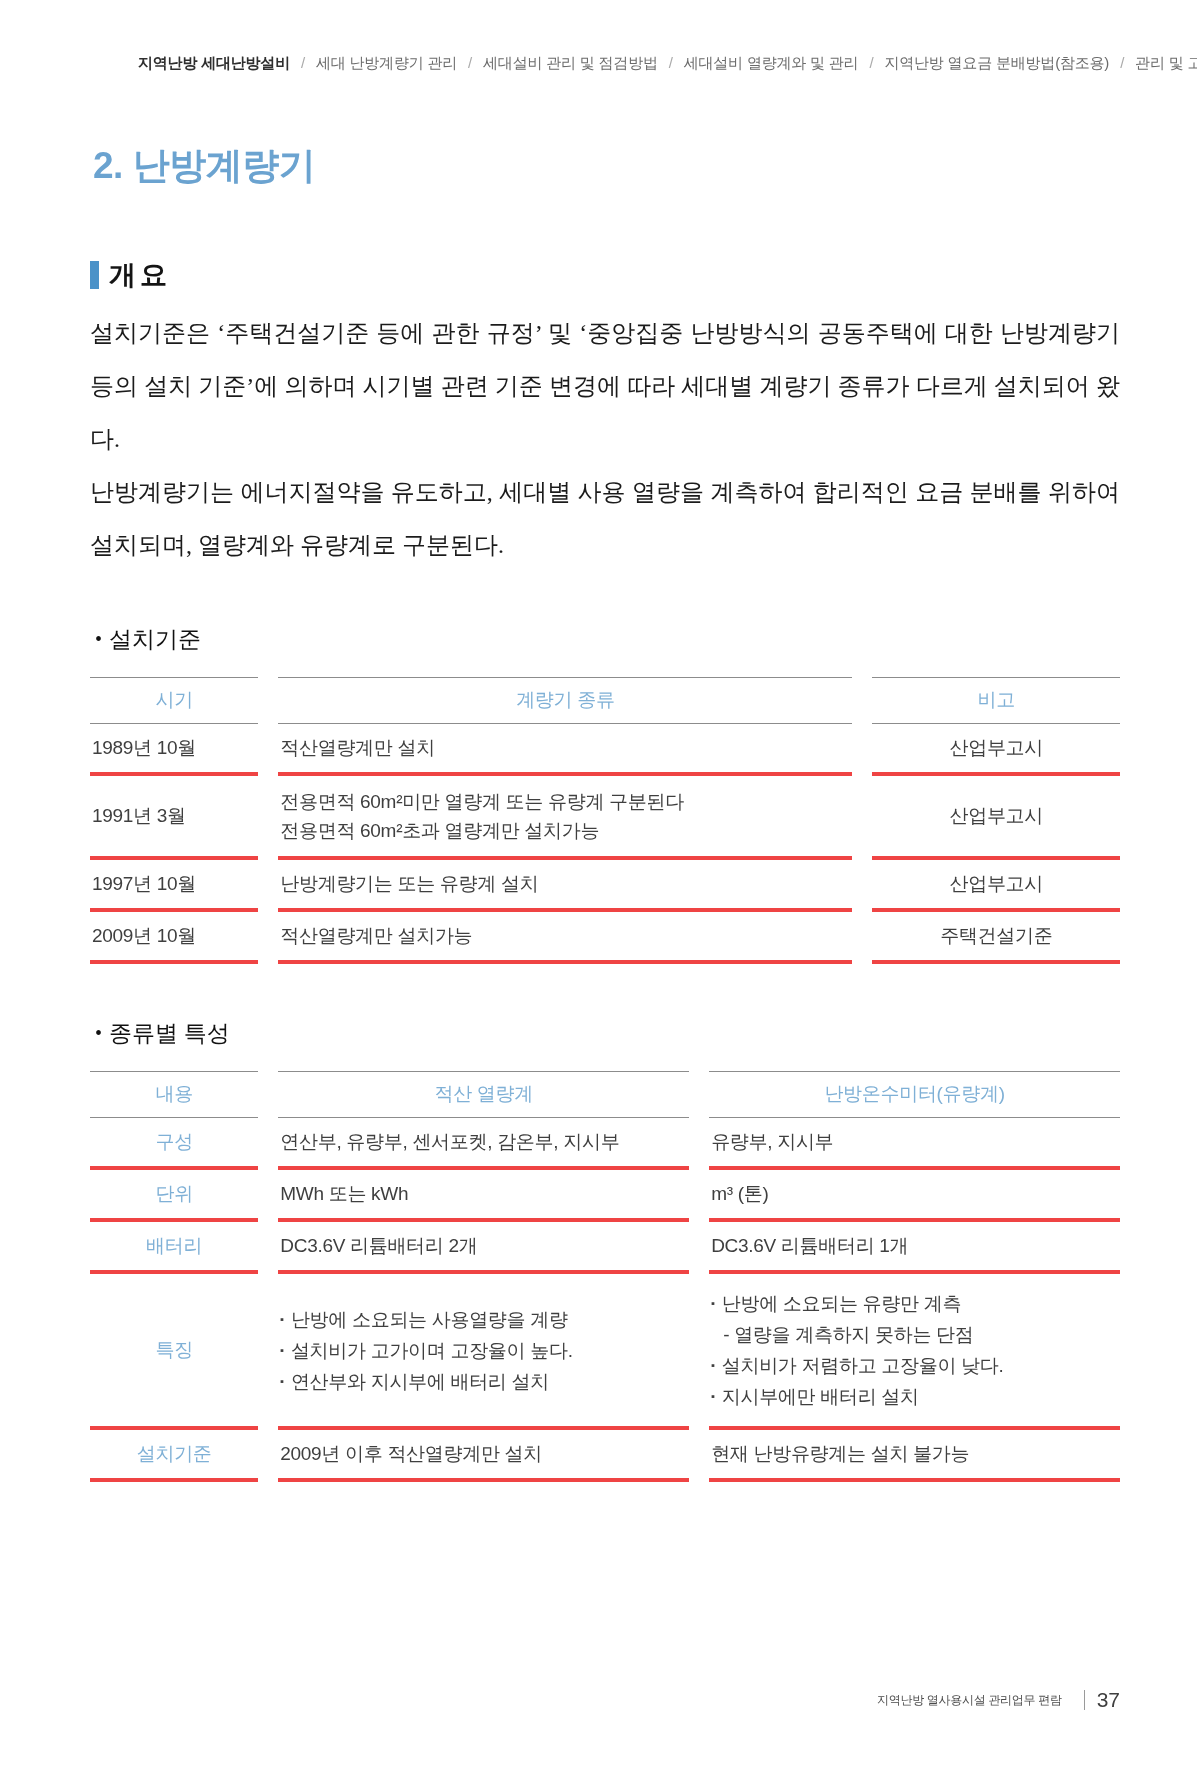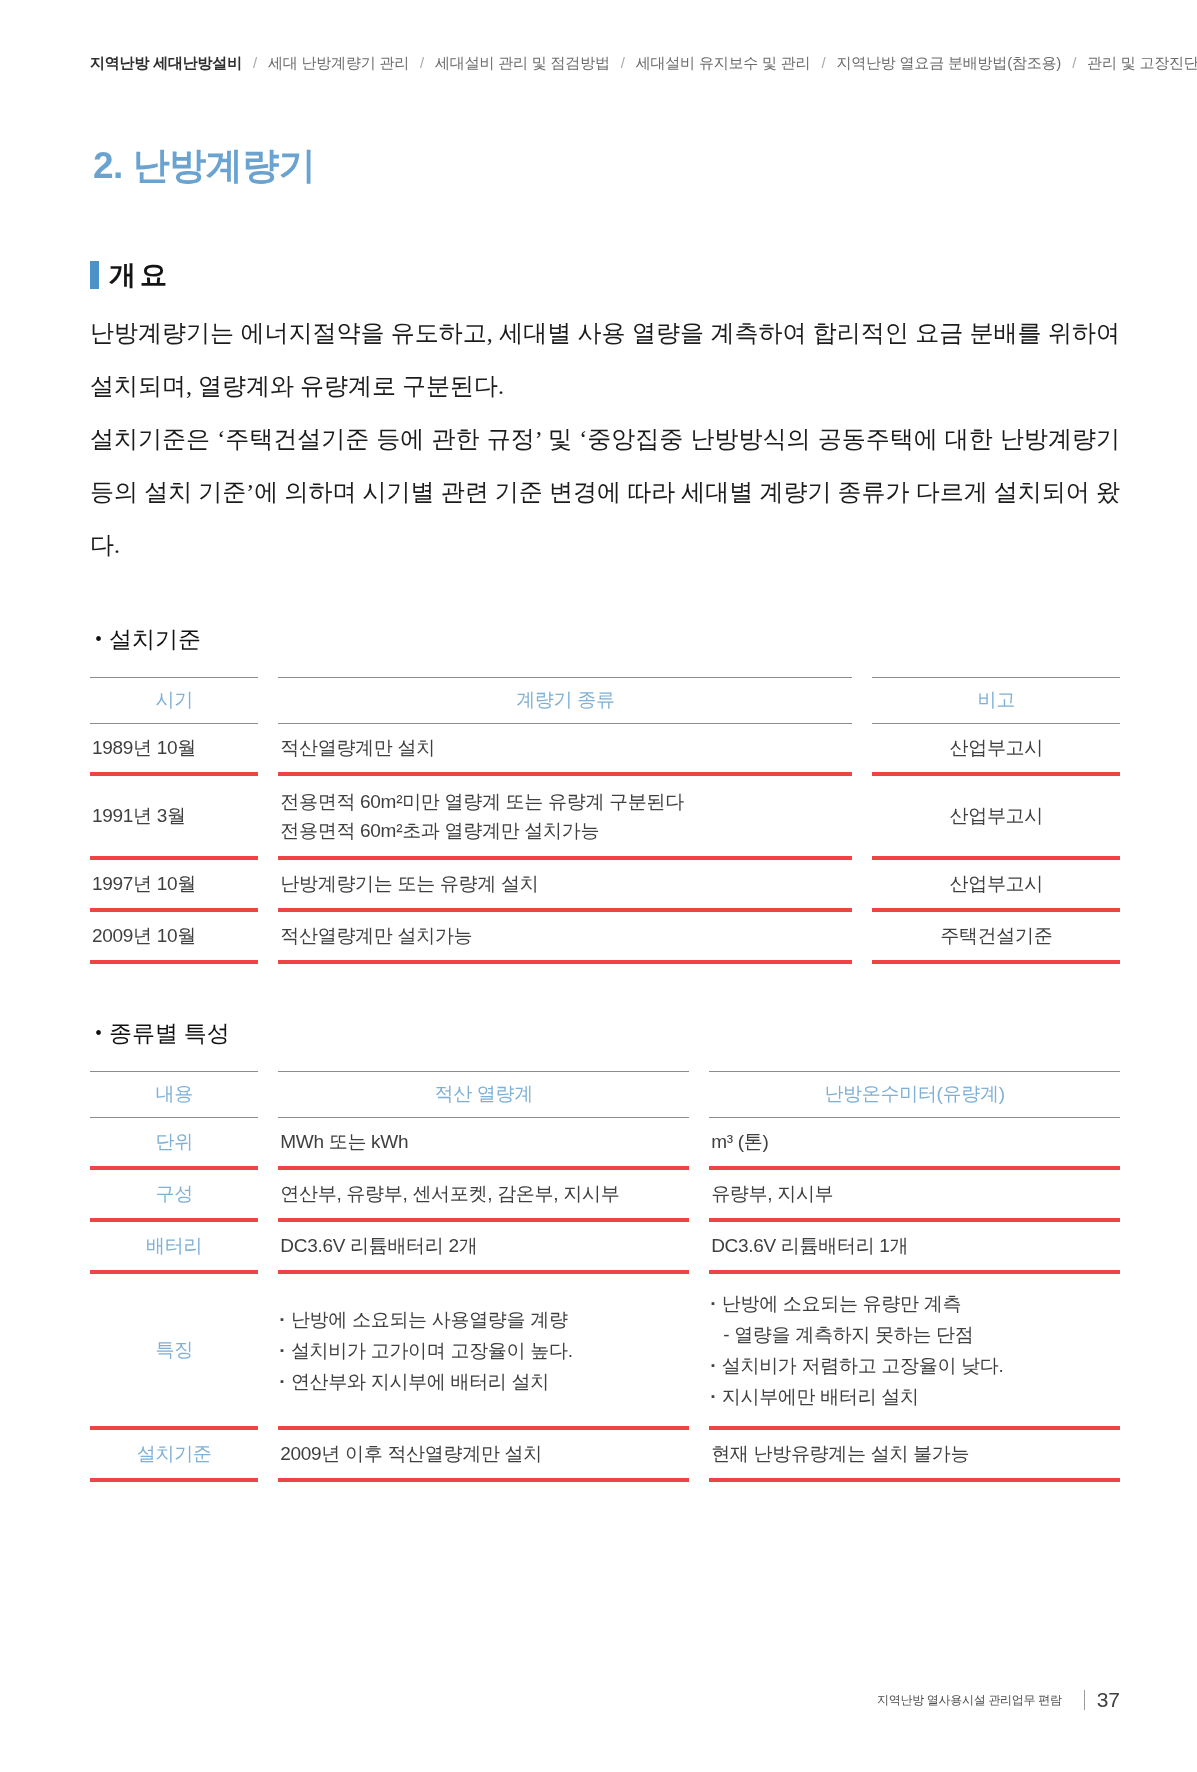--- a/index.html
+++ b/index.html
@@ -17,21 +17,21 @@
   
   .breadcrumb {
     padding-top: 54px;
     text-align: center;
     font-size: 15px;
     color: #6b6b6b;
     white-space: nowrap;
     letter-spacing: -0.2px;
   }
   .breadcrumb .crumb { color: #6b6b6b; }
-  .breadcrumb .crumb.active { color: #2f2f2f; font-weight: bold; }
+  .breadcrumb .crumb.active { color: #2f2f2f; font-weight: bold; margin-left: 48px; }
   .breadcrumb .sep { color: #aaaaaa; padding: 0 11px; }
 
   
   .doc-title {
     margin-top: 68px;
     margin-left: 3px;
     font-size: 37px;
     font-weight: bold;
     color: #6ba3d0;
     letter-spacing: -0.5px;
@@ -126,33 +126,33 @@
   .footer .divider { width: 1px; height: 20px; background: #9a9a9a; margin: 0 12px 0 22px; }
   .footer .pageno { font-size: 21px; color: #3f3f3f; }
 </style>
 </head>
 <body>
 
 <div class="page">
   <div class="content">
 
     <div class="breadcrumb">
-      <span class="crumb active">지역난방 세대난방설비</span><span class="sep">/</span><span class="crumb">세대 난방계량기 관리</span><span class="sep">/</span><span class="crumb">세대설비 관리 및 점검방법</span><span class="sep">/</span><span class="crumb">세대설비 유지보수 및 관리</span><span class="sep">/</span><span class="crumb">지역난방 열요금 분배방법(참조용)</span><span class="sep">/</span><span class="crumb">관리 및 고장진단 사례</span>
+      <span class="crumb active">지역난방 세대난방설비</span><span class="sep">/</span><span class="crumb">세대 난방계량기 관리</span><span class="sep">/</span><span class="crumb">세대설비 관리 및 점검방법</span><span class="sep">/</span><span class="crumb">세대설비 열량계와 및 관리</span><span class="sep">/</span><span class="crumb">지역난방 열요금 분배방법(참조용)</span><span class="sep">/</span><span class="crumb">관리 및 고장진단 사례</span>
     </div>
 
     <h1 class="doc-title">2. 난방계량기</h1>
 
     <div class="section-head">
       <span class="bar"></span>
       <span class="txt">개요</span>
     </div>
 
     <div class="body-text">
+      <p>설치기준은 ‘주택건설기준 등에 관한 규정’ 및 ‘중앙집중 난방방식의 공동주택에 대한 난방계량기 등의 설치 기준’에 의하며 시기별 관련 기준 변경에 따라 세대별 계량기 종류가 다르게 설치되어 왔다.</p>
       <p>난방계량기는 에너지절약을 유도하고, 세대별 사용 열량을 계측하여 합리적인 요금 분배를 위하여 설치되며, 열량계와 유량계로 구분된다.</p>
-      <p>설치기준은 ‘주택건설기준 등에 관한 규정’ 및 ‘중앙집중 난방방식의 공동주택에 대한 난방계량기 등의 설치 기준’에 의하며 시기별 관련 기준 변경에 따라 세대별 계량기 종류가 다르게 설치되어 왔다.</p>
     </div>
 
     <div class="sub-head first">
       <span class="dot">•</span>
       <span>설치기준</span>
     </div>
 
     <table class="data">
       <colgroup>
           <col style="width:17%">
@@ -206,28 +206,28 @@
         </colgroup>
       <thead>
         <tr>
           <th class="c">내용</th>
           <th class="c">적산 열량계</th>
           <th class="c">난방온수미터(유량계)</th>
         </tr>
       </thead>
       <tbody>
         <tr>
+          <td class="lbl">구성</td>
+          <td>연산부, 유량부, 센서포켓, 감온부, 지시부</td>
+          <td>유량부, 지시부</td>
+        </tr>
+        <tr>
           <td class="lbl">단위</td>
           <td>MWh 또는 kWh</td>
           <td>m³ (톤)</td>
-        </tr>
-        <tr>
-          <td class="lbl">구성</td>
-          <td>연산부, 유량부, 센서포켓, 감온부, 지시부</td>
-          <td>유량부, 지시부</td>
         </tr>
         <tr>
           <td class="lbl">배터리</td>
           <td>DC3.6V 리튬배터리 2개</td>
           <td>DC3.6V 리튬배터리 1개</td>
         </tr>
         <tr>
           <td class="lbl">특징</td>
           <td>
             <ul class="feat">

